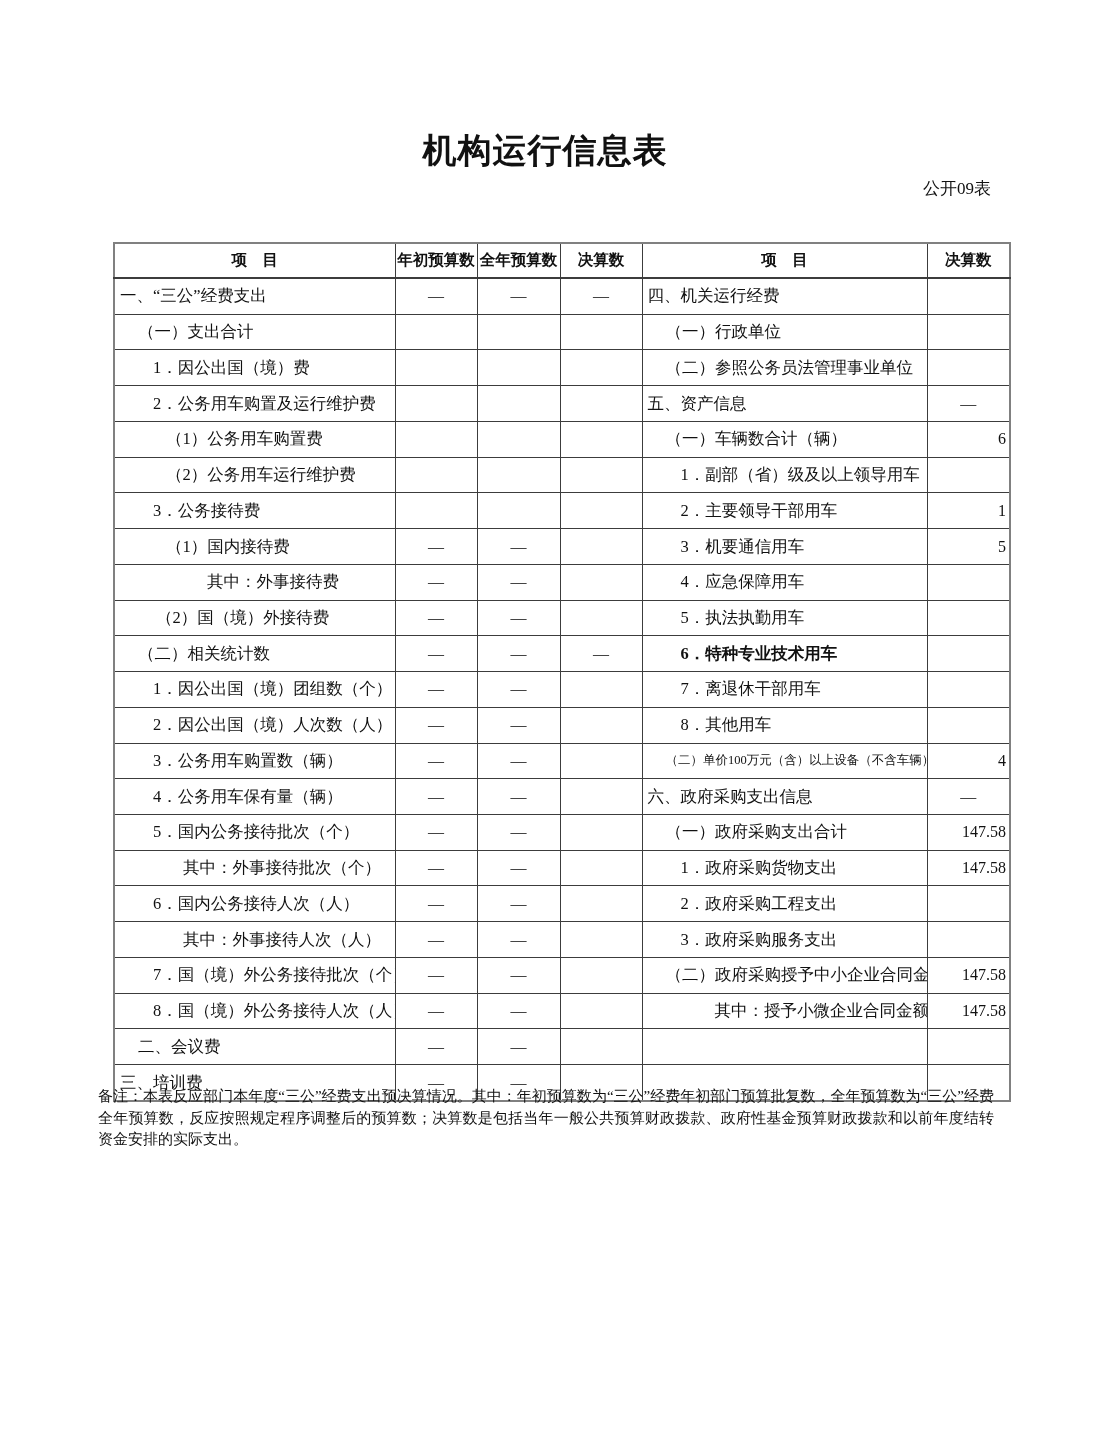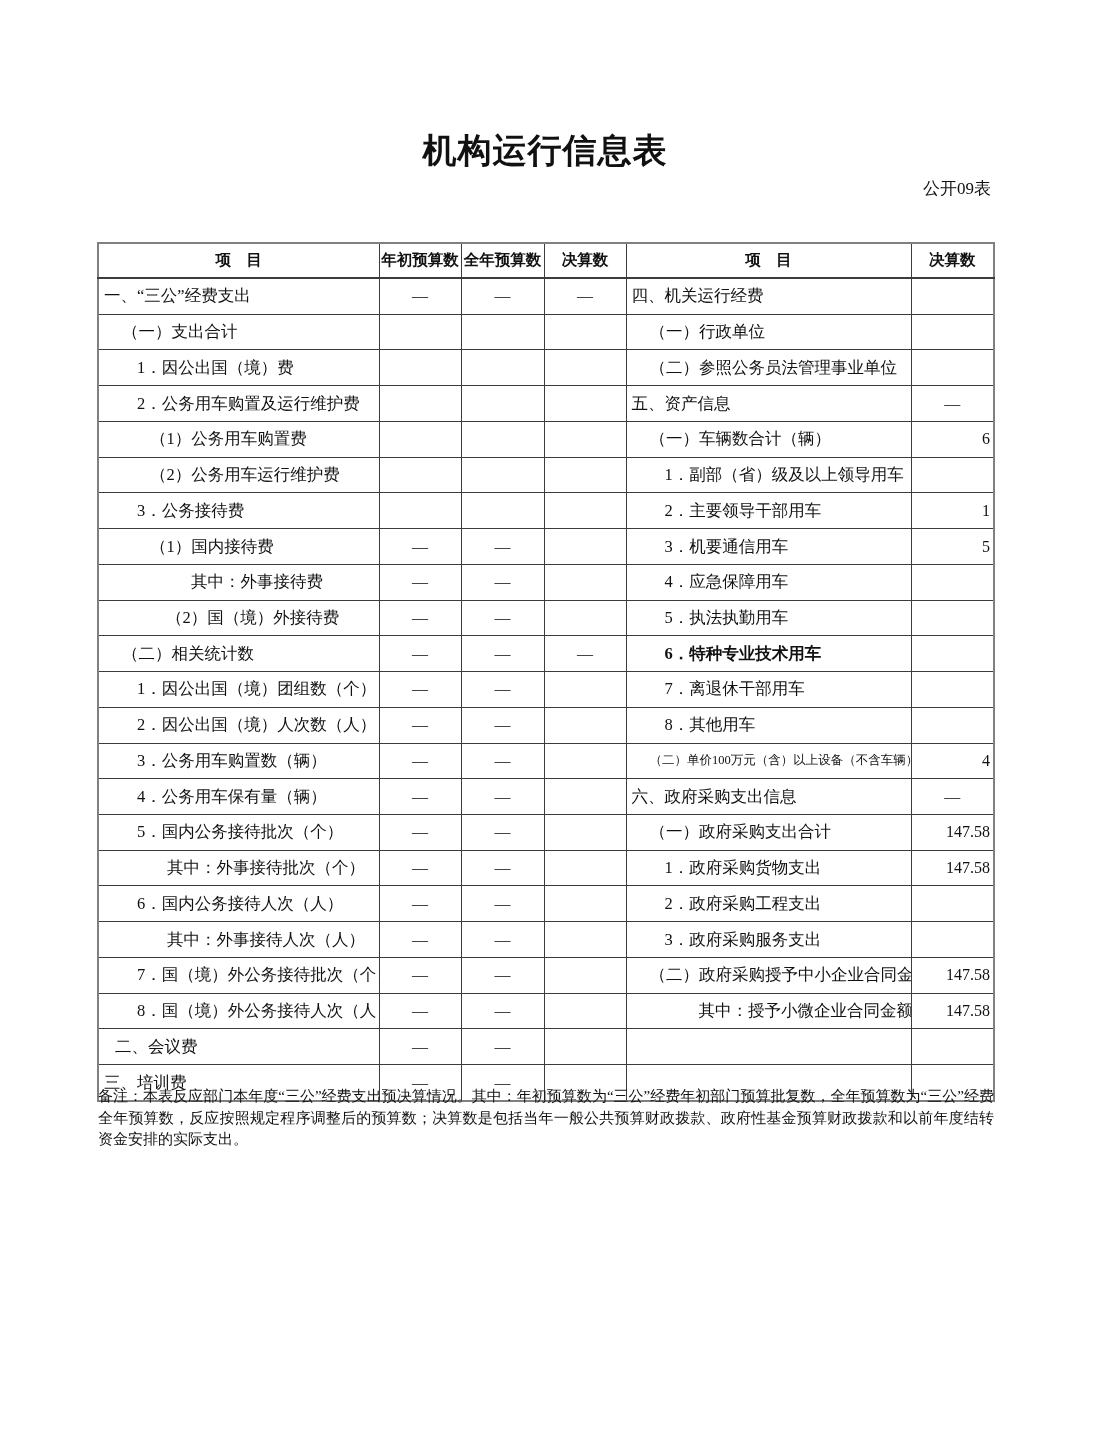--- a/index.html
+++ b/index.html
@@ -17,21 +17,21 @@
     position:absolute;top:128px;left:0;width:100%;margin:0;
     text-align:center;font-family:"Liberation Sans","DejaVu Sans",sans-serif;
     font-weight:700;font-size:34px;letter-spacing:1px;
   }
   .form-code{position:absolute;top:177px;right:2px;font-size:17px;}
   .meta-line{
     position:absolute;top:204px;left:0;width:100%;
     display:flex;justify-content:space-between;font-size:17px;
   }
   table.info{
-    position:absolute;top:242px;left:0;width:896px;
+    position:absolute;top:242px;left:16px;width:896px;
     table-layout:fixed;border-collapse:collapse;
     border:2px solid var(--border-outer);
   }
   th,td{
     border:1px solid var(--border-inner);
     overflow:hidden;white-space:nowrap;vertical-align:middle;
     padding:0;
   }
   thead th{
     height:33px;font-size:15.5px;font-weight:700;text-align:center;
@@ -140,21 +140,21 @@
         </tr>
         <tr>
           <td class="c-item" style="padding-left: 92px;">其中：外事接待费</td>
           <td class="c-dash">—</td>
           <td class="c-dash">—</td>
           <td class="c-num"></td>
           <td class="c-item" style="padding-left: 38px;">4．应急保障用车</td>
           <td class="c-num"></td>
         </tr>
         <tr>
-          <td class="c-item" style="padding-left: 67px;">（2）国（境）外接待费</td>
+          <td class="c-item" style="padding-left: 41px;">（2）国（境）外接待费</td>
           <td class="c-dash">—</td>
           <td class="c-dash">—</td>
           <td class="c-num"></td>
           <td class="c-item" style="padding-left: 38px;">5．执法执勤用车</td>
           <td class="c-num"></td>
         </tr>
         <tr>
           <td class="c-item" style="padding-left: 23px;">（二）相关统计数</td>
           <td class="c-dash">—</td>
           <td class="c-dash">—</td>
@@ -236,21 +236,21 @@
         </tr>
         <tr>
           <td class="c-item" style="padding-left: 38px;">8．国（境）外公务接待人次（人）</td>
           <td class="c-dash">—</td>
           <td class="c-dash">—</td>
           <td class="c-num"></td>
           <td class="c-item" style="padding-left: 72px;">其中：授予小微企业合同金额</td>
           <td class="c-num">147.58</td>
         </tr>
         <tr>
-          <td class="c-item" style="padding-left: 16px;">二、会议费</td>
+          <td class="c-item" style="padding-left: 23px;">二、会议费</td>
           <td class="c-dash">—</td>
           <td class="c-dash">—</td>
           <td class="c-num"></td>
           <td class="c-item" style="padding-left: 5px;"></td>
           <td class="c-num"></td>
         </tr>
         <tr>
           <td class="c-item" style="padding-left: 5px;">三、培训费</td>
           <td class="c-dash">—</td>
           <td class="c-dash">—</td>

